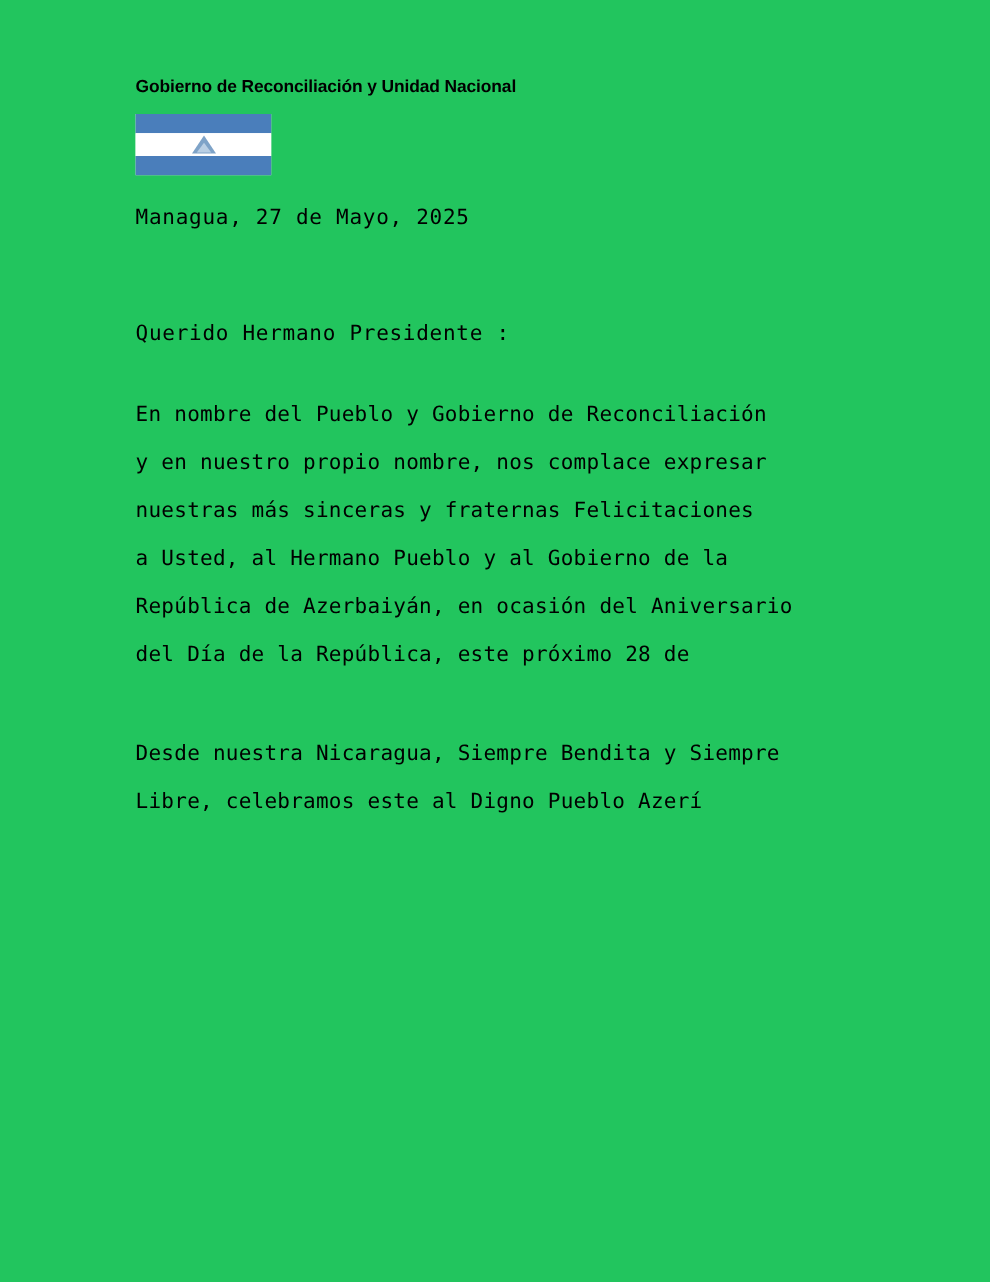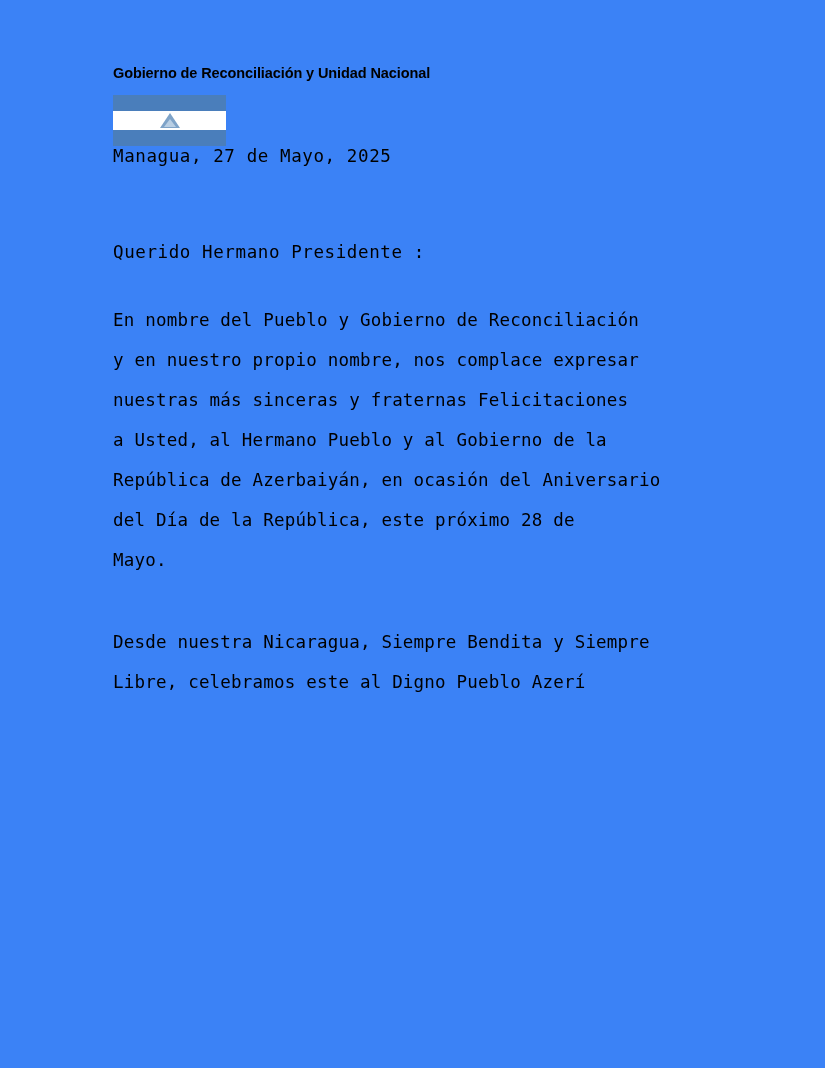--- a/index.html
+++ b/index.html
@@ -13,21 +13,21 @@
     position: relative;
     font-family: "Liberation Sans", sans-serif;
     color: #000000;
     overflow: hidden;
   }
   .page {
     position: absolute;
     left: 0; top: 0;
     width: 825px;
     height: 1068px;
-    background: #3b82f6;
+    background: #22c55e;
   }
   .content {
     position: absolute;
     left: 113px;
     top: 64px;
     width: 620px;
   }
 
   
   .letterhead {
@@ -97,20 +97,21 @@
     border-bottom: 8px solid #b9cfe4;
   }
 
   
   .mono {
     font-family: "DejaVu Sans Mono", monospace;
     font-size: 17.5px;
     color: #000000;
   }
   .date-line {
+    margin-top: 26px;
     letter-spacing: 0.6px;
     white-space: nowrap;
   }
   .addressee {
     margin-top: 52px;
     line-height: 30px;
     letter-spacing: 0.6px;
   }
   .addressee div { white-space: nowrap; }
 
@@ -161,21 +162,20 @@
 
     <div class="mono salutation">Querido Hermano Presidente :</div>
 
     <div class="mono para">
       <span class="line">En nombre del Pueblo y Gobierno de Reconciliación</span>
       <span class="line">y en nuestro propio nombre, nos complace expresar</span>
       <span class="line">nuestras más sinceras y fraternas Felicitaciones</span>
       <span class="line">a Usted, al Hermano Pueblo y al Gobierno de la</span>
       <span class="line">República de Azerbaiyán, en ocasión del Aniversario</span>
       <span class="line">del Día de la República, este próximo 28 de</span>
-      <span class="line">Mayo.</span>
     </div>
 
     <div class="mono para last-open">
       <span class="line">Desde nuestra Nicaragua, Siempre Bendita y Siempre</span>
       <span class="line">Libre, celebramos este al Digno Pueblo Azerí</span>
     </div>
 
   </div>
 </div>
 

